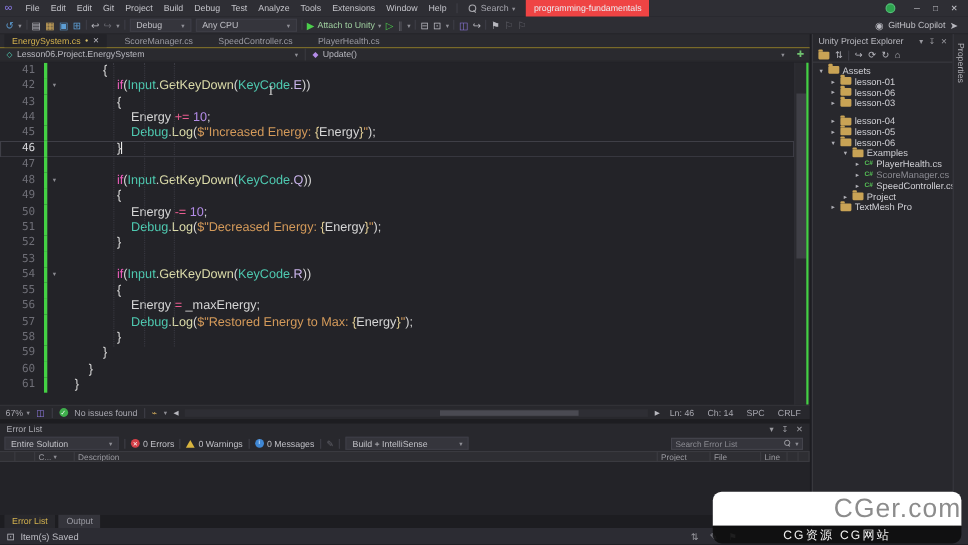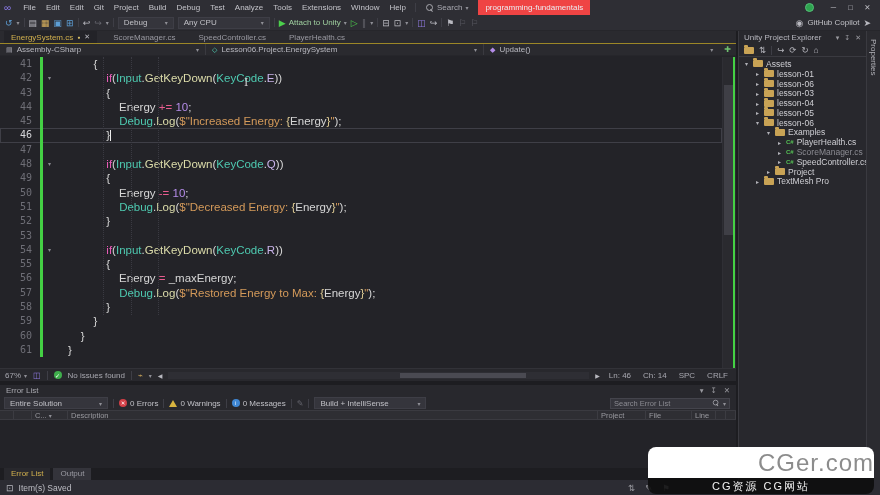--- a/index.html
+++ b/index.html
@@ -219,27 +219,20 @@
         </div>
         <div class="tab">
           <span class="tab-label">SpeedController.cs</span>
         </div>
         <div class="tab">
           <span class="tab-label">PlayerHealth.cs</span>
         </div>
       </div>
 
     <div id="breadcrumb">
-      <div class="bc-seg" style="width:206px;justify-content:space-between">
-        <span class="bc-left">
-          <span class="bc-icon" style="color:#9a9aa4">▤</span>
-          <span>Assembly-CSharp</span>
-        </span>
-        <span class="chev">▾</span>
-      </div>
       <div class="bc-seg" style="width:278px;justify-content:space-between">
         <span class="bc-left">
           <span class="bc-icon" style="color:#4ec9b0">◇</span>
           <span>Lesson06.Project.EnergySystem</span>
         </span>
         <span class="chev">▾</span>
       </div>
       <div class="bc-seg" style="flex:1;justify-content:space-between;border-right:none">
         <span class="bc-left">
           <span class="bc-icon" style="color:#b48ce8">◆</span>
@@ -414,21 +407,21 @@
         <div class="tree-row" style="padding-left: 15px;">
           <span class="arrow">▸</span>
           <span class="folder"></span>
           <span class="t-label">lesson-06</span>
         </div>
         <div class="tree-row" style="padding-left: 15px;">
           <span class="arrow">▸</span>
           <span class="folder"></span>
           <span class="t-label">lesson-03</span>
         </div>
-        <div class="tree-row" style="padding-left: 15px;">
+        <div class="tree-row" style="padding-left: 15px; margin-top: 7px;">
           <span class="arrow">▸</span>
           <span class="folder"></span>
           <span class="t-label">lesson-04</span>
         </div>
         <div class="tree-row" style="padding-left: 15px;">
           <span class="arrow">▸</span>
           <span class="folder"></span>
           <span class="t-label">lesson-05</span>
         </div>
         <div class="tree-row" style="padding-left: 15px;">

